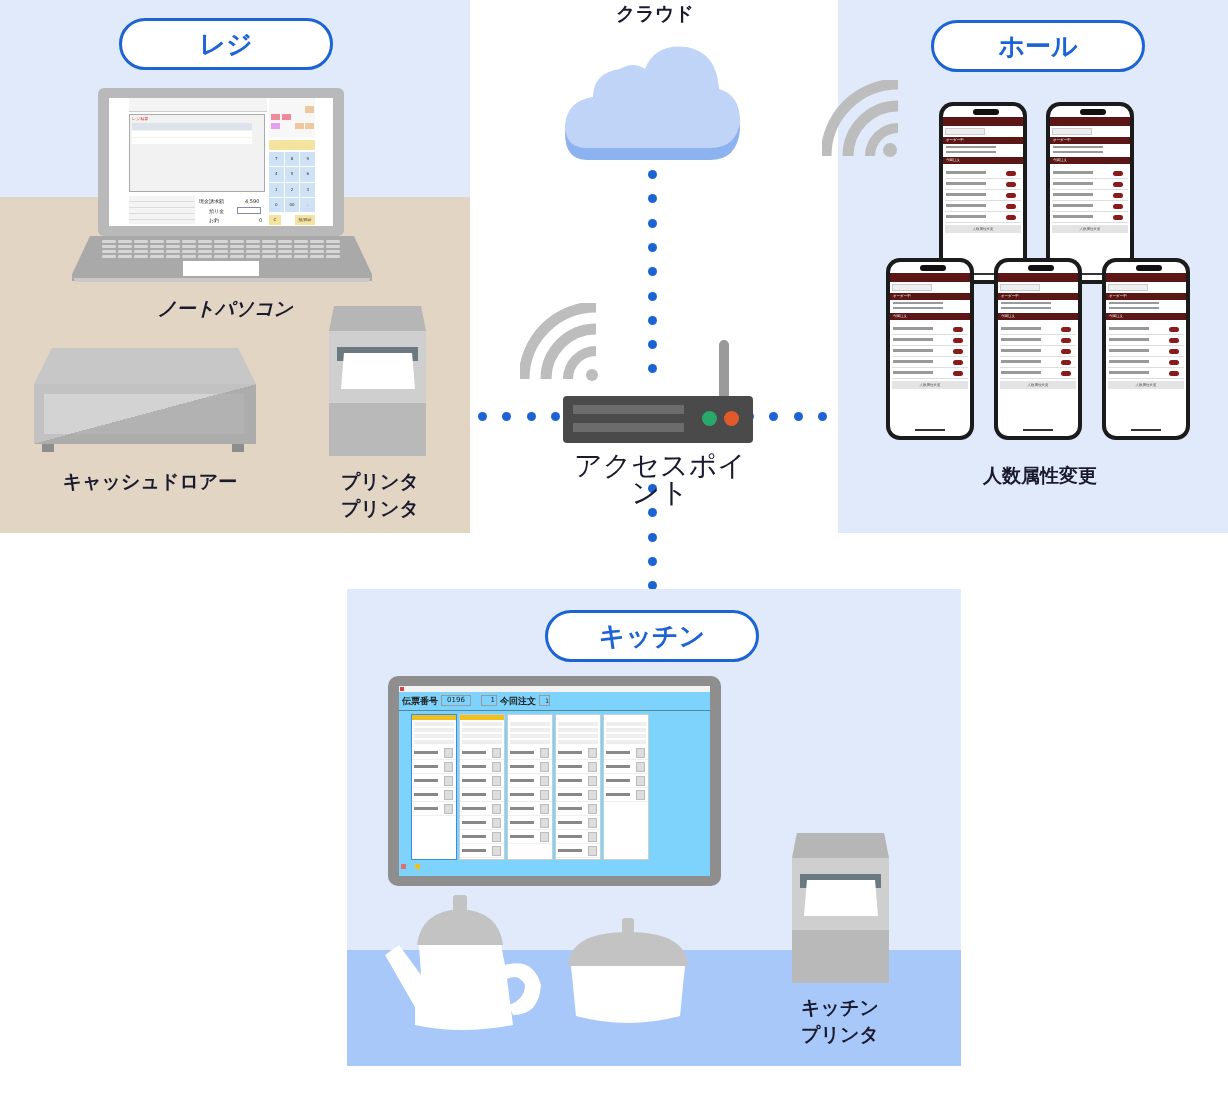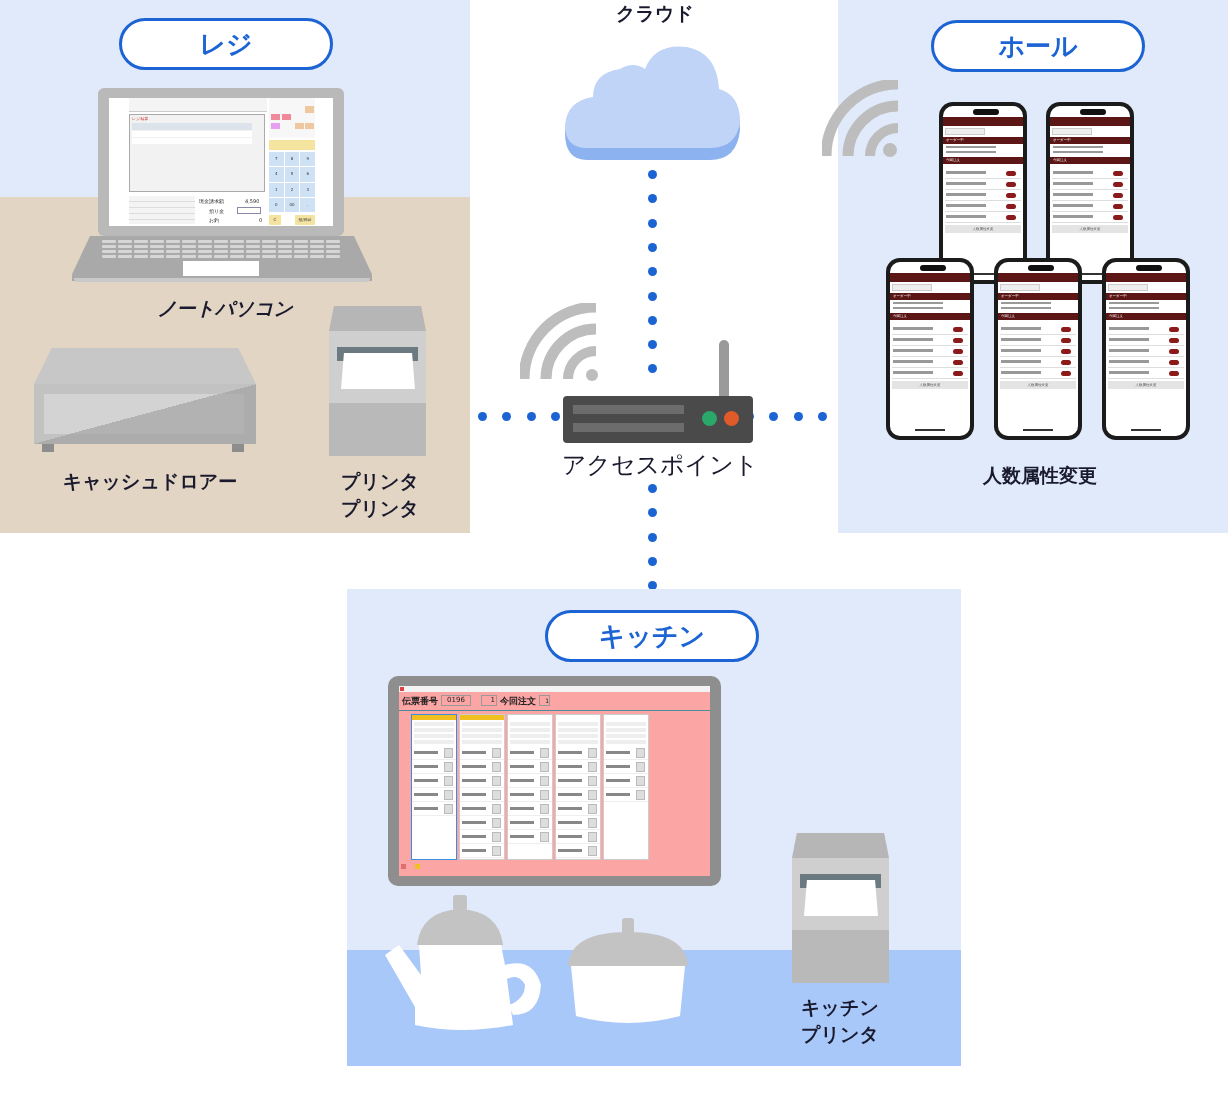--- a/index.html
+++ b/index.html
@@ -389,28 +389,28 @@
 </svg>
 
 <div class="abs" style="left:563px;top:340px;width:190px;height:103px;">
   <div class="abs" style="left:156px;top:0;width:10px;height:60px;background:#9a9a9a;border-radius:5px;"></div>
   <div class="abs" style="left:0;top:56px;width:190px;height:47px;background:#4a4a4a;border-radius:4px;"></div>
   <div class="abs" style="left:10px;top:65px;width:111px;height:9px;background:#6c6c6c;"></div>
   <div class="abs" style="left:10px;top:83px;width:111px;height:9px;background:#6c6c6c;"></div>
   <div class="abs" style="left:139px;top:71px;width:15px;height:15px;border-radius:50%;background:#2aa86a;"></div>
   <div class="abs" style="left:161px;top:71px;width:15px;height:15px;border-radius:50%;background:#e05a2a;"></div>
 </div>
-<div class="caption" style="left:560px;top:452px;width:200px;font-weight:normal;font-size:24px;">アクセスポイント</div>
+<div class="caption" style="left:560px;top:452px;width:200px;font-weight:normal;font-size:28px;">アクセスポイント</div>
 
 <div class="abs" style="left:347px;top:589px;width:614px;height:477px;background:#e1eafa;"></div>
 <div class="abs" style="left:347px;top:950px;width:614px;height:116px;background:#a8c8fa;"></div>
 <div class="zone-label" style="left:545px;top:610px;width:214px;height:52px;">キッチン</div>
 
 <div class="abs" style="left:388px;top:676px;width:333px;height:210px;background:#8e8e8e;border-radius:10px;">
-  <div class="abs" style="left:11px;top:10px;width:311px;height:190px;background:#fca5a5;overflow:hidden;">
+  <div class="abs" style="left:11px;top:10px;width:311px;height:190px;background:#7dd3fc;overflow:hidden;">
     <div class="abs" style="left:0;top:0;width:311px;height:6px;background:#f3f3f3;">
         <div style="width:4px;height:4px;background:#e04040;margin:1px;"></div>
       </div>
     <div class="abs" style="left:3px;top:9px;font-size:9px;color:#222;font-weight:bold;">伝票番号</div>
     <div class="abs" style="left:42px;top:9px;width:30px;height:11px;border:1px solid #999;font-size:7px;text-align:center;line-height:9px;color:#222;">0196</div>
     <div class="abs" style="left:82px;top:9px;width:16px;height:11px;border:1px solid #999;font-size:7px;text-align:right;line-height:9px;color:#222;padding-right:1px;">1</div>
     <div class="abs" style="left:101px;top:9px;font-size:9px;color:#222;font-weight:bold;">今回注文</div>
     <div class="abs" style="left:140px;top:9px;width:11px;height:11px;border:1px solid #999;font-size:6px;text-align:right;line-height:9px;color:#222;">1</div>
     <div class="abs" style="left:0;top:24px;width:311px;height:1px;background:#4a8a9a;"></div>
     <div id="kcols">

